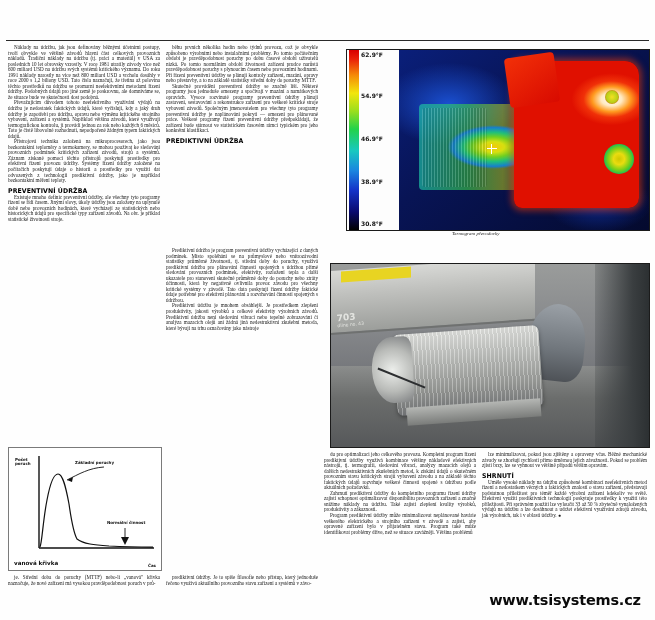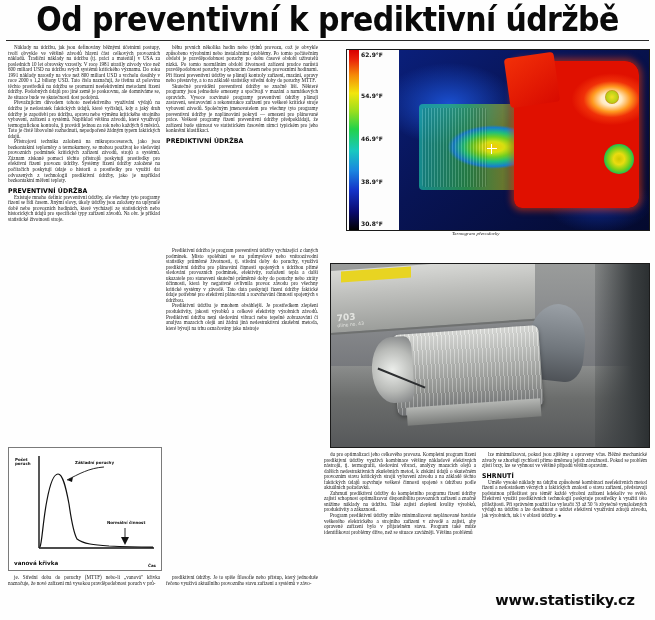--- a/index.html
+++ b/index.html
@@ -257,23 +257,20 @@
     font-family:"DejaVu Sans",sans-serif;
     font-weight:bold;font-size:14.5px;color:#0b0b0b;
     letter-spacing:-0.2px;
   }
 </style>
 </head>
 <body>
 
 <div class="page">
 
-  <div class="title-band">
-    <h1>Od preventivní k prediktivní údržbě</h1>
-  </div>
   <div class="rule rule-top"></div>
 
   <div class="col c1">
     <p class="first">Náklady na údržbu, jak jsou definovány běžnými účetními postupy, tvoří obvykle ve většině závodů hlavní část celkových provozních nákladů. Tradiční náklady na údržbu (tj. práci a materiál) v USA za posledních 10 let obrovsky vzrostly. V roce 1981 utratily závody více než 600 miliard USD na údržbu svých systémů kritického významu. Do roku 1991 náklady narostly na více než 800 miliard USD a vrcholu dosáhly v roce 2000 s 1,2 biliony USD. Tato čísla naznačují, že třetina až polovina těchto prostředků na údržbu se promarní neefektivními metodami řízení údržby. Podobných údajů pro jiné země je poskrovnu, ale domníváme se, že situace bude ve skutečnosti dost podobná.</p>
     <p>Převažujícím důvodem tohoto neefektivního využívání výdajů na údržbu je nedostatek faktických údajů, které vyčíslují, kdy a jaký druh údržby je zapotřebí pro údržbu, opravu nebo výměnu kritického strojního vybavení, zařízení a systémů. Například většina závodů, které využívají termografickou kontrolu, ji provádí jednou za rok nebo každých 6 měsíců. Toto je čistě libovolné rozhodnutí, nepodpořené žádným typem faktických údajů.</p>
     <p>Přístrojová technika založená na mikroprocesorech, jako jsou bezkontaktní teploměry a termokamery, se mohou používat ke sledování provozních podmínek kritických zařízení závodů, strojů a systémů. Záznam získané pomocí těchto přístrojů poskytují prostředky pro efektivní řízení provozu údržby. Systémy řízení údržby založené na počítačích poskytují údaje o historii a prostředky pro využití dat odvozených z technologií prediktivní údržby, jako je například bezkontaktní měření teploty.</p>
     <div class="secthead">PREVENTIVNÍ ÚDRŽBA</div>
     <p>Existuje mnoho definic preventivní údržby, ale všechny tyto programy řízení se řídí časem. Jinými slovy, úkoly údržby jsou založeny na uplynulé době nebo provozních hodinách, které vycházejí ze statistických nebo historických údajů pro specifické typy zařízení závodů. Na obr. je příklad statistické životnosti stroje.</p>
   </div>
 
@@ -358,15 +355,15 @@
   </div>
   <div class="chart-caption">vanová křivka</div>
 
   <div class="col c1b">
     <p class="first">je. Střední doba do poruchy (MTTF) nebo-li „vanová" křivka naznačuje, že nové zařízení má vysokou pravděpodobnost poruch v prů-</p>
   </div>
   <div class="col c2c">
     <p class="first">prediktivní údržby. Je to spíše filosofie nebo přístup, který jednoduše řečeno využívá aktuálního provozního stavu zařízení a systémů v závo-</p>
   </div>
 
-  <div class="weburl">www.statistiky.cz</div>
+  <div class="weburl">www.tsisystems.cz</div>
 
 </div>
 
 </body></html>

